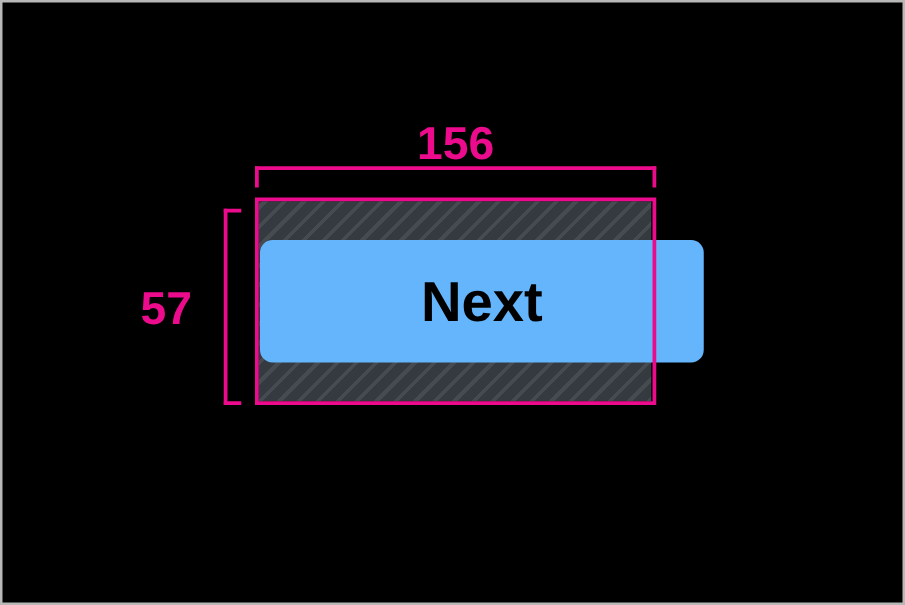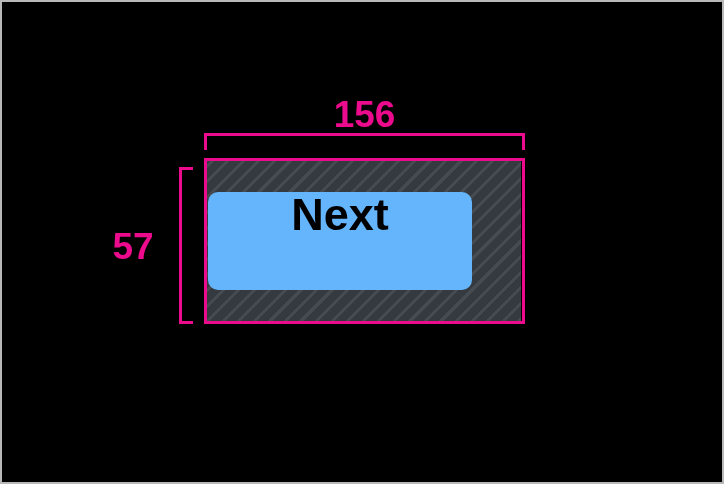--- a/index.html
+++ b/index.html
@@ -39,27 +39,27 @@
         rgba(255,255,255,0.0) 11px
     );
     box-sizing: border-box;
   }
 
   
   .next-button {
     position: absolute;
     left: 206px;
     top: 190px;
-    width: 264px;
+    width: 355px;
     height: 98px;
     background: #64b5fb;
     border-radius: 10px;
     box-sizing: border-box;
     display: flex;
-    align-items: flex-start;
+    align-items: center;
     justify-content: center;
   }
   .next-label {
     color: #000000;
     font-family: "Liberation Sans", sans-serif;
     font-size: 45px;
     font-weight: bold;
     letter-spacing: 0px;
     line-height: 1;
     user-select: none;

